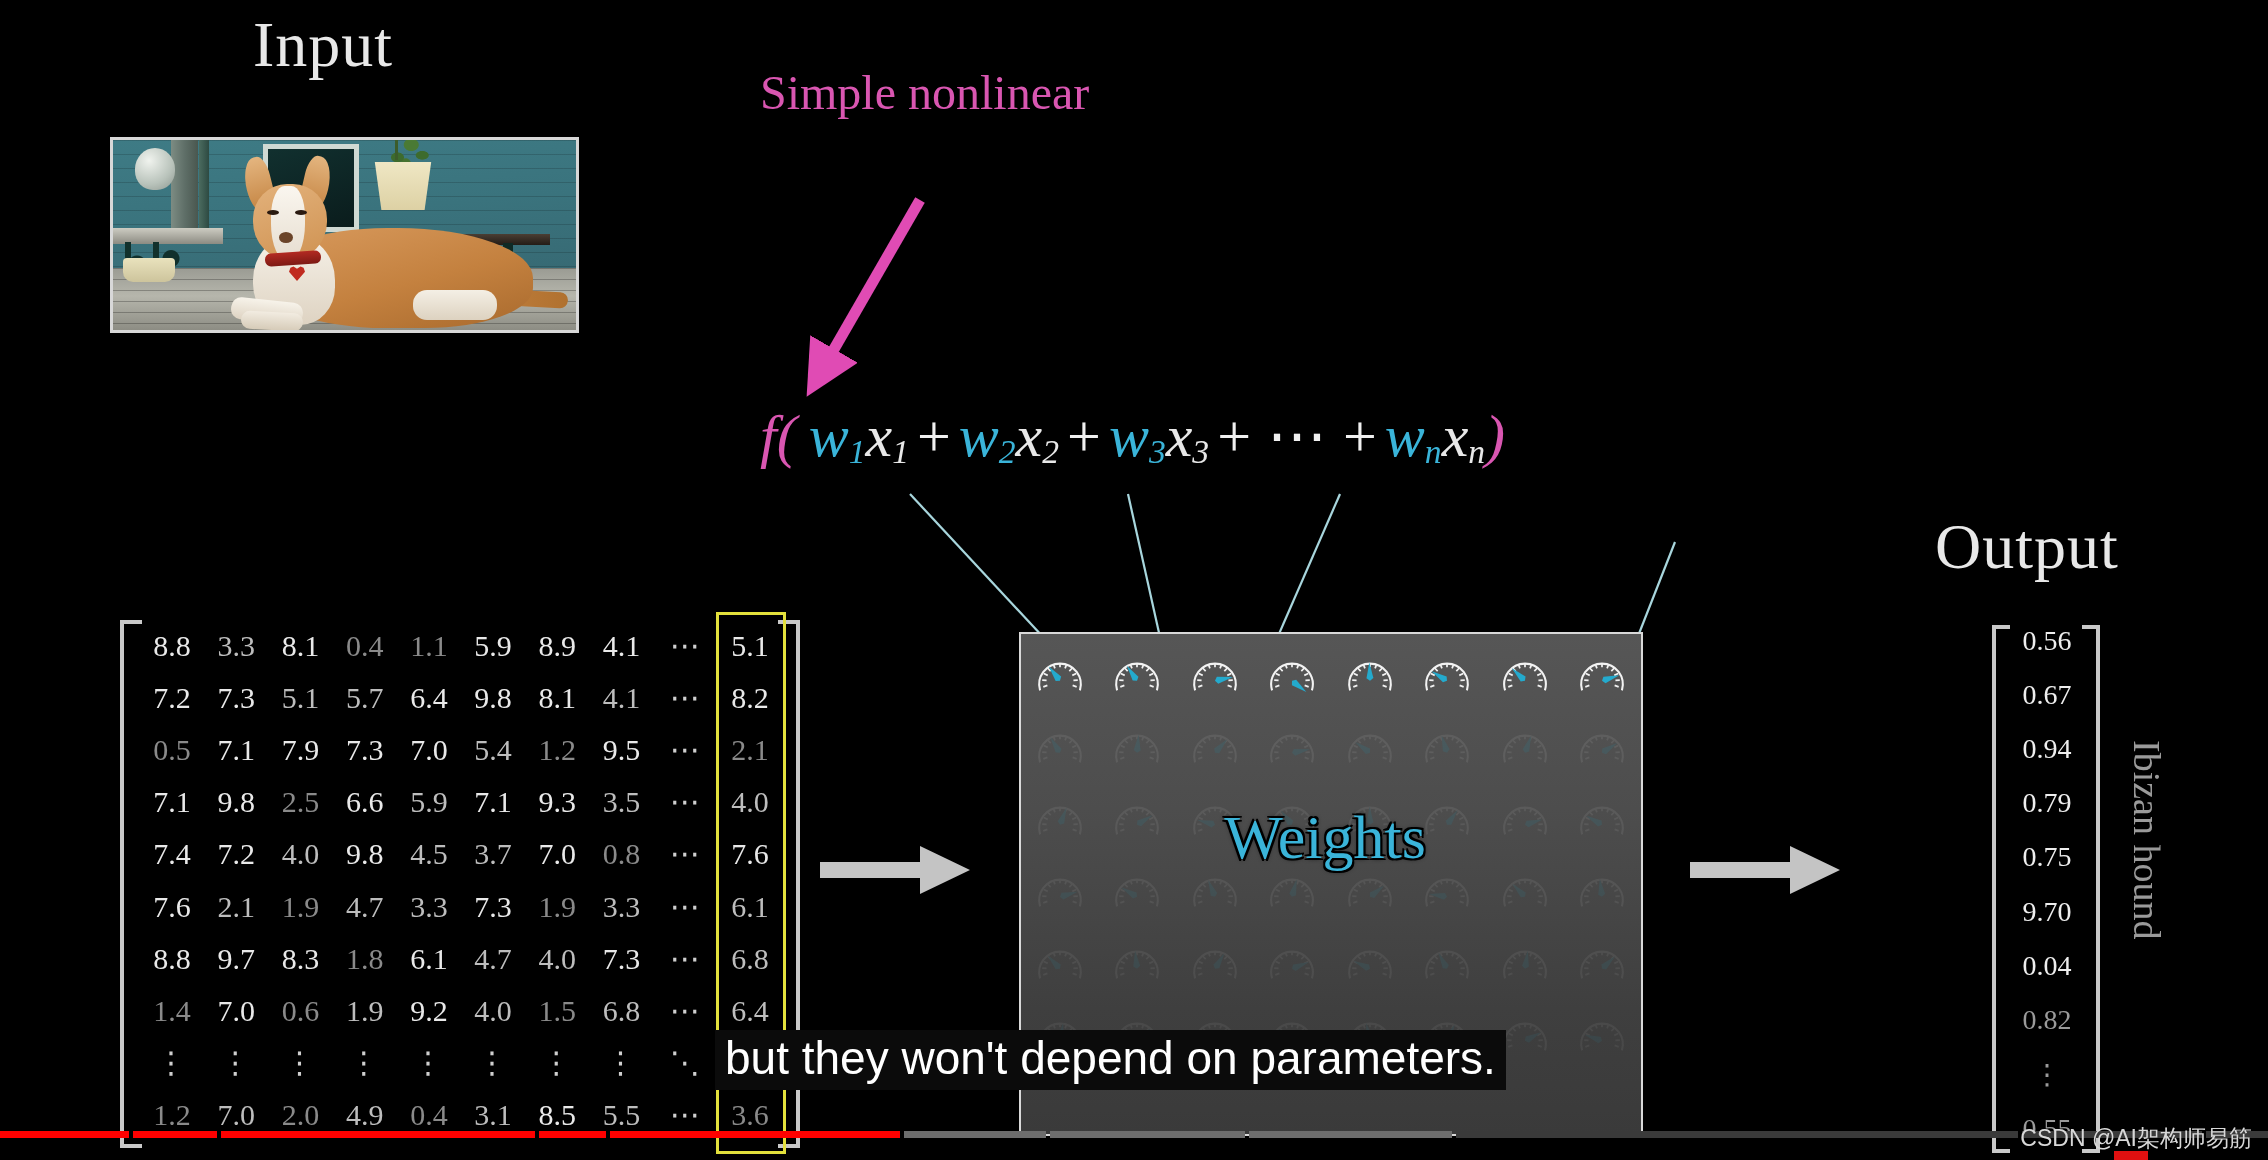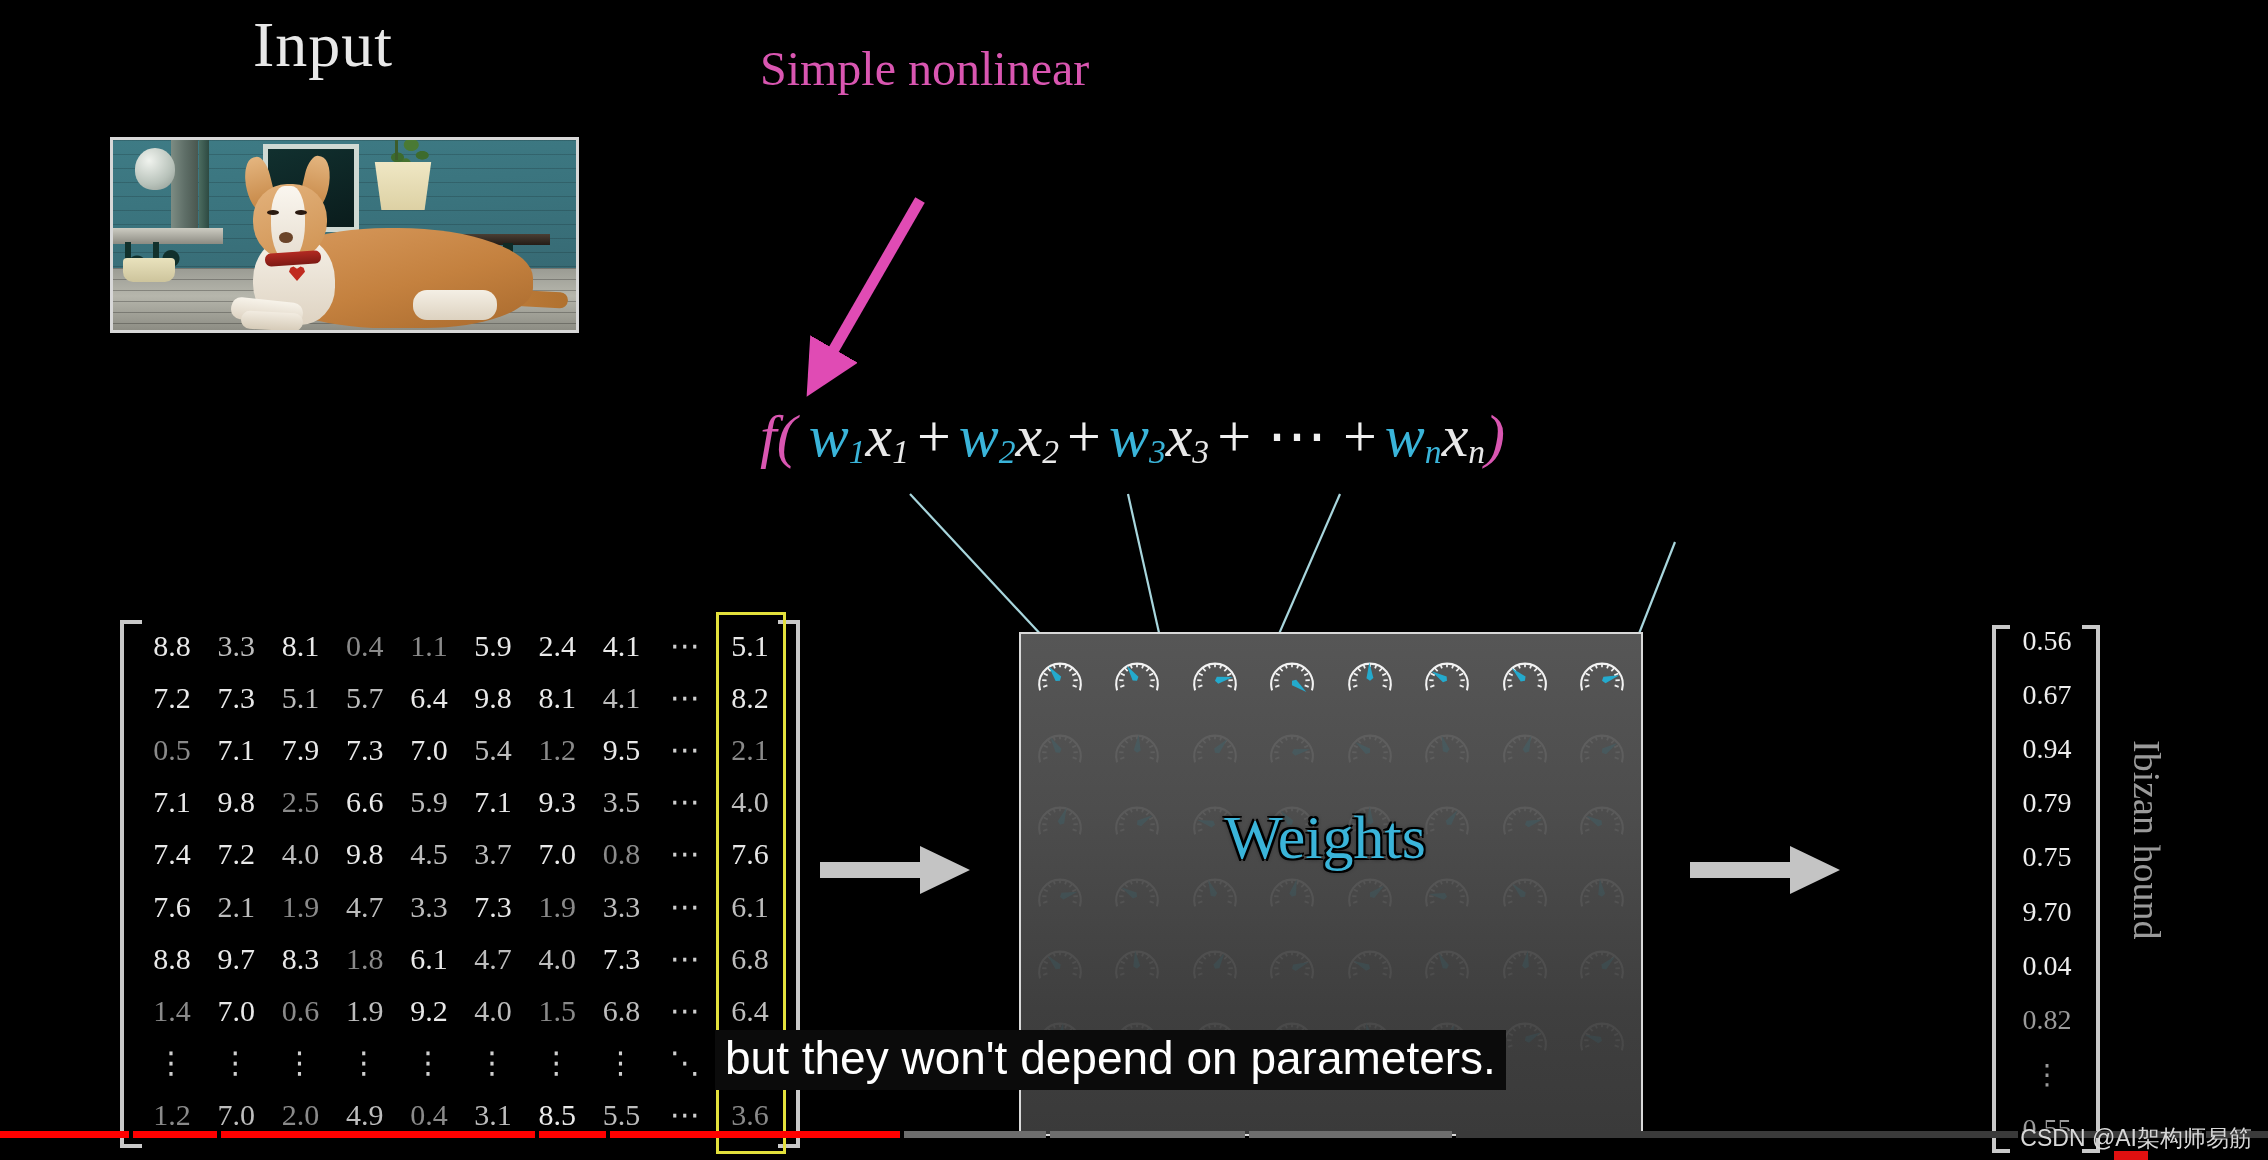--- a/index.html
+++ b/index.html
@@ -99,21 +99,21 @@
   .tail{position:absolute;left:355px;top:150px;width:100px;height:16px;border-radius:10px;
     transform:rotate(3deg);background:linear-gradient(90deg,#c4813f,#b0712f);}
   .hind{position:absolute;left:300px;top:150px;width:84px;height:30px;border-radius:14px;
     background:linear-gradient(180deg,#f4efe5,#ddd2c0);}
 
   
   .pink-note{
     position:absolute;left:760px;top:40px;width:520px;color:#d956b1;
     font-family:"Liberation Serif",serif;font-size:48px;line-height:1.22;
   }
-  .pink-note .ln{display:block;}
+  .pink-note .ln{display:block;margin-top:24px;}
 
   
   .formula{
     position:absolute;left:760px;top:400px;white-space:nowrap;
     font-family:"Liberation Serif",serif;font-size:60px;
     color:#eaeaea;letter-spacing:0px;
   }
   .formula .pk{color:#d956b1;font-style:italic;}
   .formula .wv{color:#3ab4d9;font-style:italic;}
   .formula .xv{color:#e8e8e8;font-style:italic;}
@@ -256,21 +256,21 @@
   <div class="matrix">
     <div class="brk l"></div>
     <div class="brk r"></div>
     <div class="mgrid" id="matrix-grid">
         <div class="mcell">8.8</div>
         <div class="mcell mid">3.3</div>
         <div class="mcell">8.1</div>
         <div class="mcell dim">0.4</div>
         <div class="mcell dim">1.1</div>
         <div class="mcell">5.9</div>
-        <div class="mcell">2.4</div>
+        <div class="mcell">8.9</div>
         <div class="mcell">4.1</div>
         <div class="mcell mid dots">⋯</div>
         <div class="mcell">5.1</div>
         <div class="mcell">7.2</div>
         <div class="mcell">7.3</div>
         <div class="mcell mid">5.1</div>
         <div class="mcell mid">5.7</div>
         <div class="mcell">6.4</div>
         <div class="mcell">9.8</div>
         <div class="mcell">8.1</div>
@@ -1088,20 +1088,21 @@
             <path d="M30,33 L26,30 L30,12 L34,30 Z" fill="#2e7b8c" transform="rotate(-71 30 33)"></path>
           </svg></div>
       </div>
     <div class="weights-label">Weights</div>
   </div>
 
   <svg class="arrow" style="left:1690px;top:840px;width:150px;height:60px;" viewBox="0 0 150 60">
     <path d="M0,22 L100,22 L100,6 L150,30 L100,54 L100,38 L0,38 Z" fill="#c4c4c4"></path>
   </svg>
 
+  <div class="title" id="output-title">Output</div>
 
   <div class="outvec">
     <div class="brk l"></div>
     <div class="brk r"></div>
     <div class="ocol" id="output-col">
         <div class="ocell">0.56</div>
         <div class="ocell">0.67</div>
         <div class="ocell">0.94</div>
         <div class="ocell">0.79</div>
         <div class="ocell">0.75</div>

